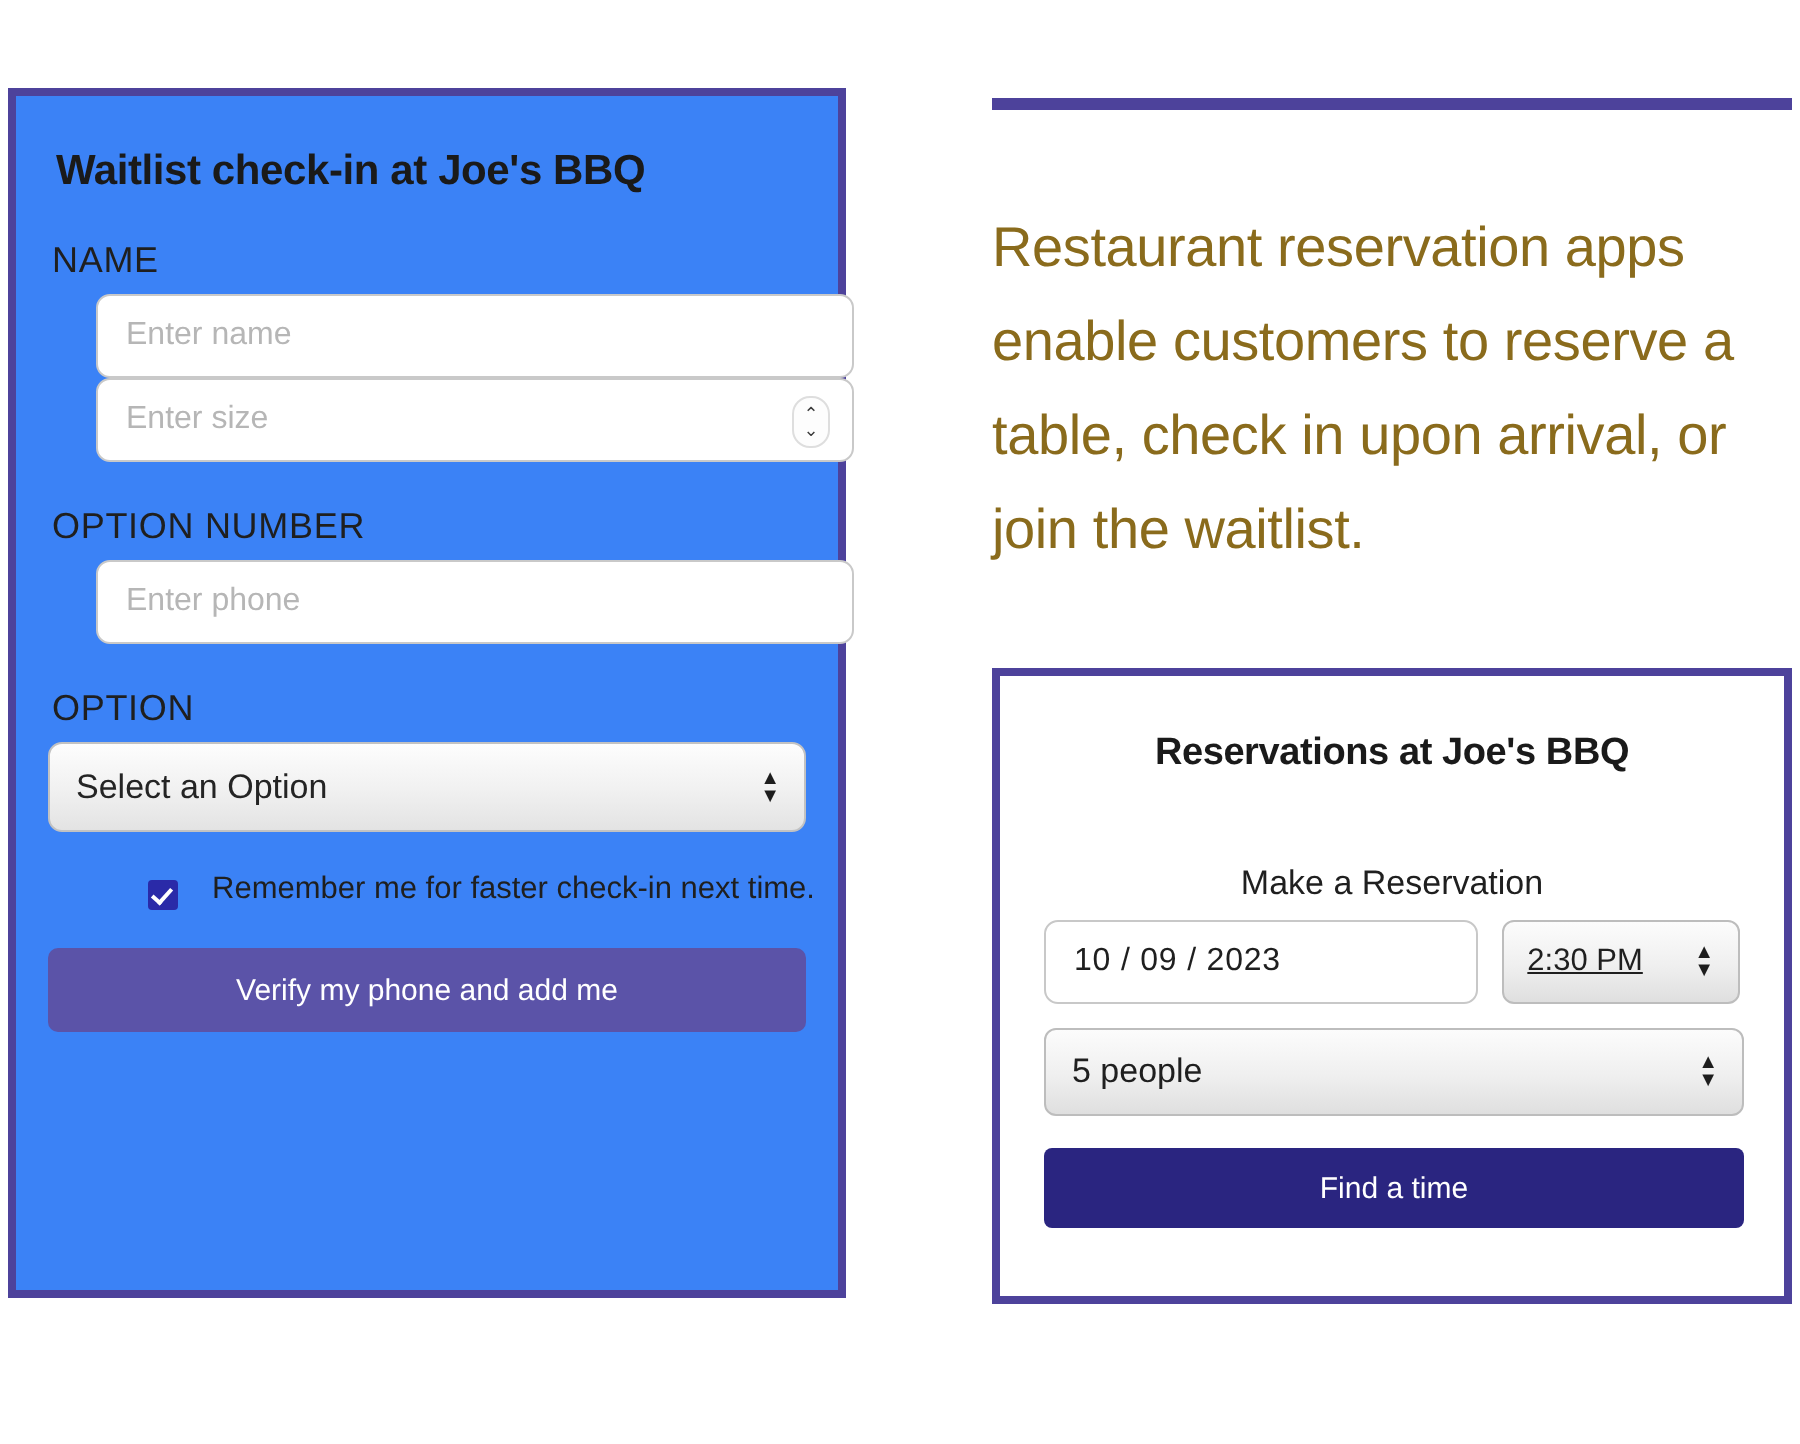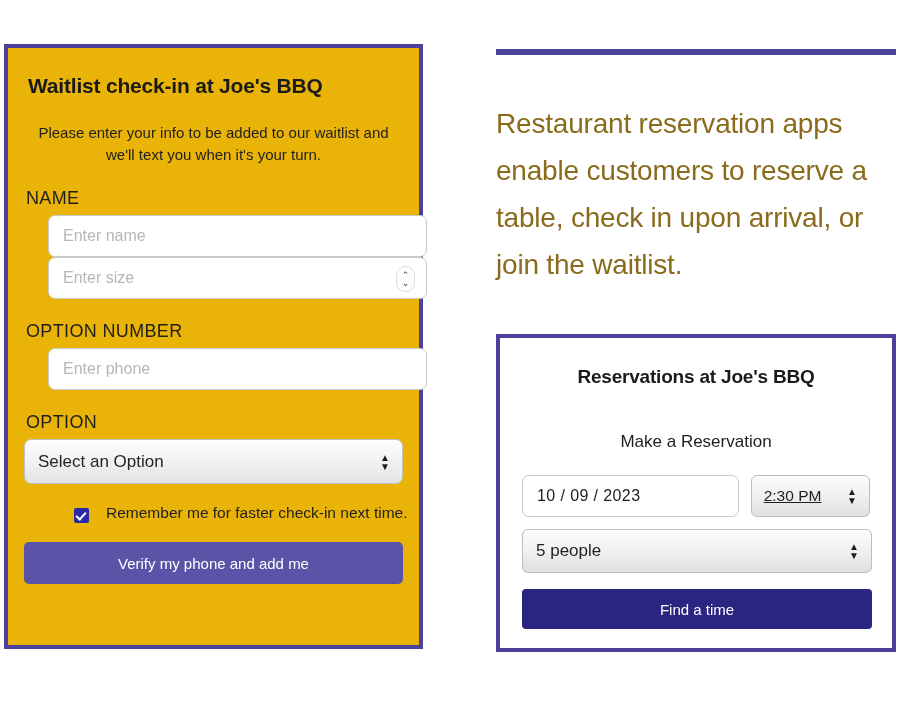--- a/index.html
+++ b/index.html
@@ -18,21 +18,21 @@
 
   
   .waitlist-card {
     position: absolute;
     left: 4px;
     top: 44px;
     width: 419px;
     height: 605px;
     box-sizing: border-box;
     border: 4px solid #4d429b;
-    background: #eab308;
+    background: #3b82f6;
     padding: 22px 16px 0 16px;
   }
   .waitlist-title {
     font-size: 21px;
     font-weight: bold;
     letter-spacing: -0.2px;
     color: #1a1a1a;
     margin: 4px 0 0 4px;
   }
   .waitlist-sub {
@@ -206,21 +206,21 @@
   }
   .res-sub {
     font-size: 17px;
     text-align: center;
     color: #1f1f1f;
     margin-top: 44px;
   }
   .res-row {
     display: flex;
     gap: 12px;
-    margin-top: 23px;
+    margin-top: 8px;
   }
   .date-field {
     box-sizing: border-box;
     width: 226px;
     height: 42px;
     border: 1px solid #c8c8c8;
     border-radius: 7px;
     background: #ffffff;
     display: flex;
     align-items: center;
@@ -273,21 +273,20 @@
     cursor: pointer;
   }
 </style>
 </head>
 <body>
 
 <div class="waitlist-card">
 
   <div class="waitlist-title">Waitlist check-in at Joe's BBQ</div>
 
-  <div class="waitlist-sub">Please enter your info to be added to our waitlist and we'll text you when it's your turn.</div>
 
   <div class="field-label">NAME</div>
   <div class="input-wrap">
     <input class="text-input" type="text" placeholder="Enter name" style="">
   </div>
 
   <div class="input-wrap">
     <input class="text-input" type="text" placeholder="Enter size" style="">
     <span class="spinner-box">
       <span>⌃</span>

